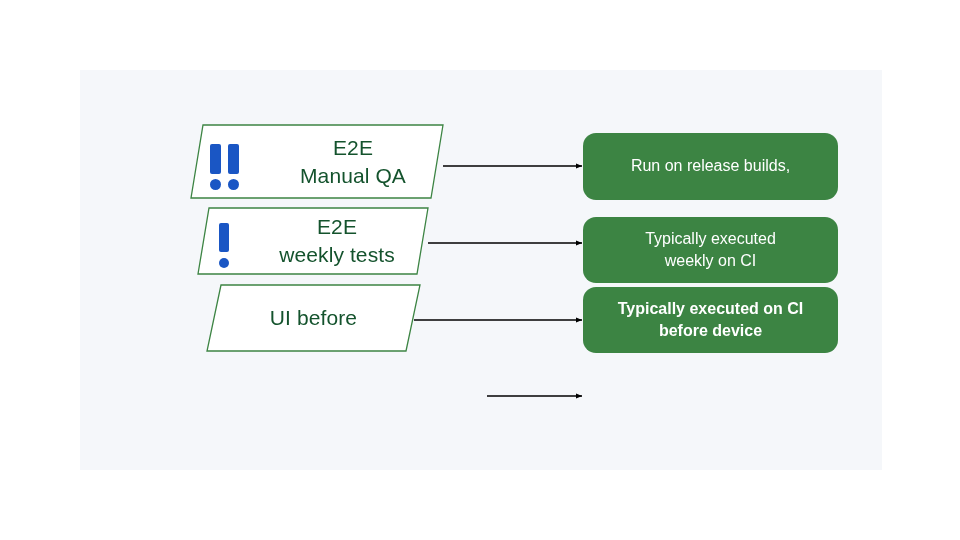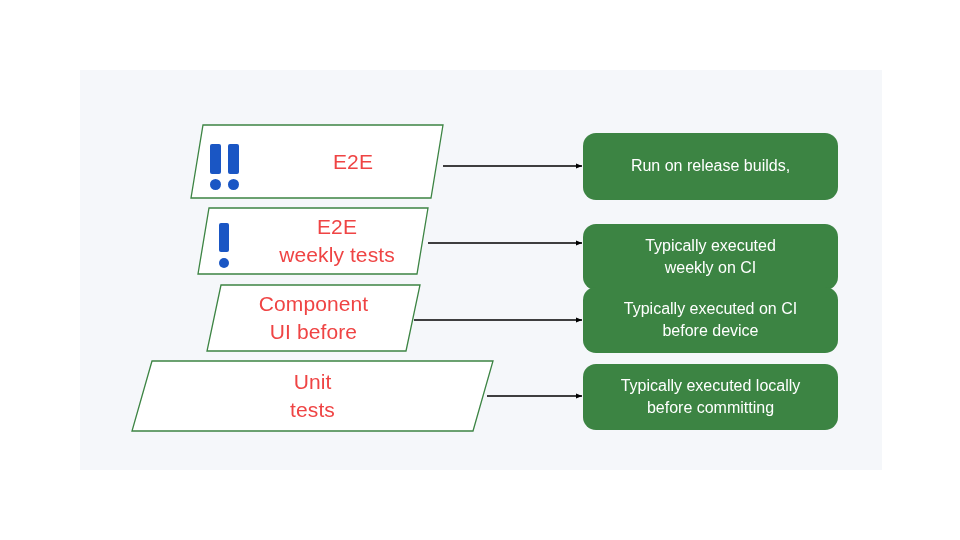--- a/index.html
+++ b/index.html
@@ -51,21 +51,21 @@
   .row-label {
     position: absolute;
     left: 0;
     top: 0;
     width: 100%;
     height: 100%;
     display: flex;
     flex-direction: column;
     align-items: center;
     justify-content: center;
-    color: #ef4444;
+    color: #14532d;
     font-size: 21px;
     line-height: 1.32;
     letter-spacing: 0.1px;
     text-align: center;
     pointer-events: none;
   }
   .row-label .ln { display: block; }
 
   
   .warn-icon {
@@ -140,20 +140,21 @@
         <span class="stem"></span>
         <span class="dot"></span>
       </span>
       <span class="bang">
         <span class="stem"></span>
         <span class="dot"></span>
       </span>
     </div>
     <div class="row-label" style="padding-left:36px;">
       <span class="ln">E2E</span>
+      <span class="ln">Manual QA</span>
     </div>
   </div>
 
   <div class="pyramid-row" style="left:197px; top:207px; width:232px; height:68px;">
     <svg class="row-shape" width="232" height="68" viewBox="0 0 232 68">
       <polygon points="12,1 231,1 220,67 1,67" fill="#ffffff" stroke="#3c8443" stroke-width="1.3"></polygon>
     </svg>
     <div class="warn-icon" style="left:22px; top:16px;">
       <span class="bang small">
         <span class="stem"></span>
@@ -164,55 +165,39 @@
       <span class="ln">E2E</span>
       <span class="ln">weekly tests</span>
     </div>
   </div>
 
   <div class="pyramid-row" style="left:206px; top:284px; width:215px; height:68px;">
     <svg class="row-shape" width="215" height="68" viewBox="0 0 215 68">
       <polygon points="15,1 214,1 200,67 1,67" fill="#ffffff" stroke="#3c8443" stroke-width="1.3"></polygon>
     </svg>
     <div class="row-label">
-      <span class="ln">Component</span>
       <span class="ln">UI before</span>
     </div>
   </div>
 
-  <div class="pyramid-row" style="left:131px; top:360px; width:363px; height:72px;">
-    <svg class="row-shape" width="363" height="72" viewBox="0 0 363 72">
-      <polygon points="21,1 362,1 342,71 1,71" fill="#ffffff" stroke="#3c8443" stroke-width="1.3"></polygon>
-    </svg>
-    <div class="row-label" style="padding-right:8px;">
-      <span class="ln">Unit</span>
-      <span class="ln">tests</span>
-    </div>
-  </div>
 
   <div class="callout" style="left:583px; top:133px; width:255px; height:67px;">
     <div>
       <span class="ctext">Run on release builds,</span>
     </div>
   </div>
 
-  <div class="callout" style="left:583px; top:224px; width:255px; height:66px;">
+  <div class="callout" style="left:583px; top:217px; width:255px; height:66px;">
     <div>
       <span class="ctext">Typically executed</span>
       <span class="ctext">weekly on CI</span>
     </div>
   </div>
 
-  <div class="callout" style="left:583px; top:287px; width:255px; height:66px;">
+  <div class="callout" style="left:583px; top:287px; width:255px; height:66px;font-weight:bold;">
     <div>
       <span class="ctext">Typically executed on CI</span>
       <span class="ctext">before device</span>
     </div>
   </div>
 
-  <div class="callout" style="left:583px; top:364px; width:255px; height:66px;">
-    <div>
-      <span class="ctext">Typically executed locally</span>
-      <span class="ctext">before committing</span>
-    </div>
-  </div>
 
 </div>
 
 </body></html>

